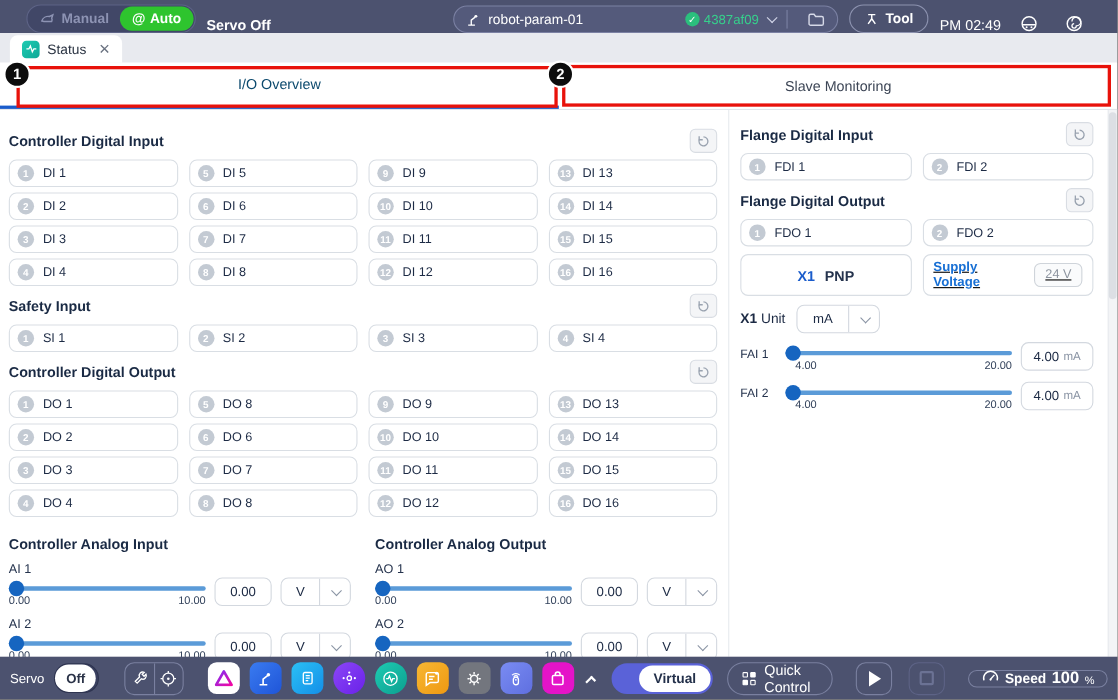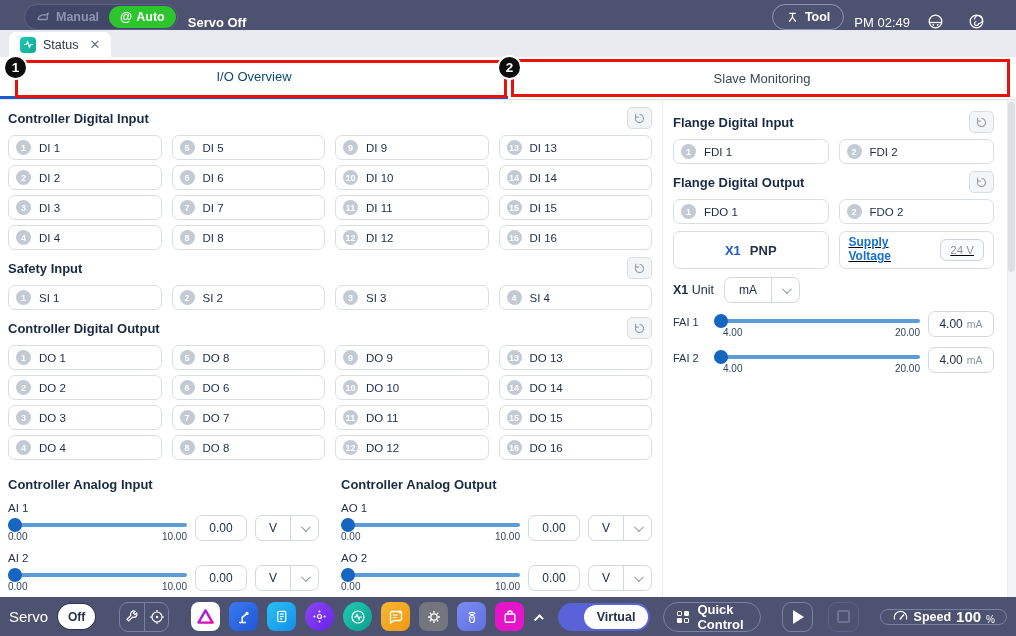--- a/index.html
+++ b/index.html
@@ -38,21 +38,21 @@
   .maintabs { height:43px; display:flex; background:#fff; border-bottom:1px solid #e2e5ea; }
   .maintab { flex:1; display:flex; align-items:center; justify-content:center; font-size:13px; color:#3d4656; }
   .maintab.active { color:#0c4a6e; border-bottom:3px solid #1a5ccb; }
 
   
   .ann-rect { position:absolute; border:3px solid #e8120b; z-index:40; pointer-events:none; }
   .ann-badge { position:absolute; z-index:41; width:25px; height:25px; border-radius:50%; background:#0d0d0d; border:2px solid #fff; color:#fff; font-size:13.5px; font-weight:bold; display:flex; align-items:center; justify-content:center; }
 
   
   .content { position:absolute; top:100px; left:0; right:0; bottom:39px; display:flex; background:#fff; }
-  .col-left { width:662px; padding:0 10px 0 8px; }
+  .col-left { width:662px; padding:10px 10px 0 8px; }
   .v-div { width:1px; background:#e7eaee; }
   .col-right { flex:1; padding:4px 22px 0 10px; }
   .scroll-track { position:absolute; right:0; top:0; bottom:0; width:9px; background:#f3f4f6; border-left:1px solid #e8eaee; }
   .scroll-thumb { position:absolute; right:1px; top:2px; width:7px; height:170px; background:#dcdfe4; border-radius:4px; }
 
   .sec-head { display:flex; align-items:center; justify-content:space-between; margin:7px 0 6px; height:22px; }
   .sec-title { font-size:13px; font-weight:bold; color:#1a2a44; }
   .reset-btn { width:25px; height:22px; background:#f4f5f7; border:1px solid #d9dde3; border-radius:5px; display:flex; align-items:center; justify-content:center; }
 
   .io-grid { display:grid; grid-template-columns:repeat(4,1fr); gap:5px 10px; }
@@ -86,33 +86,33 @@
 
   .unit-row { display:flex; align-items:center; gap:10px; margin:8px 0 8px; font-size:12.5px; color:#1c2a44; }
   .unit-row b { font-weight:bold; }
   .fai-block { display:flex; align-items:flex-start; gap:8px; margin-bottom:6px; }
   .fai-name { font-size:11px; color:#25334d; width:33px; padding-top:5px; white-space:nowrap; }
   .fai-value { width:66px; height:26px; border:1px solid #d3d8df; border-radius:7px; display:flex; align-items:center; justify-content:center; gap:4px; font-size:12px; color:#1c2a44; background:#fff; }
   .fai-unit { color:#8a94a4; font-size:10.5px; }
 
   
   .bottombar { position:absolute; left:0; right:0; bottom:0; height:39px; background:#4c526f; display:flex; align-items:center; padding:0 9px; gap:9px; color:#fff; }
-  .servo-label { font-size:15px; }
+  .servo-label { font-size:12px; }
   .servo-toggle { width:58px; height:27px; border-radius:14px; background:#3a4060; border:1px solid #2e3450; position:relative; }
   .servo-knob { position:absolute; left:0; top:0; width:37px; height:25px; background:#fff; border-radius:13px; display:flex; align-items:center; justify-content:center; font-size:12px; font-weight:bold; color:#2b3348; }
   .tool-group { display:flex; border:1px solid #7a80a0; border-radius:9px; height:30px; margin-left:14px; overflow:hidden; }
   .tool-seg { width:37px; display:flex; align-items:center; justify-content:center; }
   .tool-seg + .tool-seg { border-left:1px solid #7a80a0; }
   .app-icons { display:flex; gap:9px; margin-left:13px; align-items:center; }
   .app { width:29px; height:29px; border-radius:8px; display:flex; align-items:center; justify-content:center; }
   .app.circle { border-radius:50%; }
   .chev-up { display:inline-block; width:8px; height:8px; border-right:2px solid #fff; border-bottom:2px solid #fff; transform:rotate(-135deg) translateY(-3px); margin:0 5px; }
   .virtual-toggle { height:28px; border-radius:14px; background:#5a62d8; display:flex; align-items:center; justify-content:flex-end; padding:2px; min-width:92px; }
   .virtual-knob { background:#fff; color:#23304a; border-radius:12px; height:24px; display:flex; align-items:center; padding:0 13px; font-size:12.5px; font-weight:bold; }
-  .qc-btn { height:30px; border:1px solid #7a80a0; border-radius:15px; display:flex; align-items:center; gap:8px; padding:0 13px; font-size:13px; font-weight:bold; margin-left:4px; }
+  .qc-btn { height:30px; border:1px solid #7a80a0; border-radius:15px; display:flex; align-items:center; gap:8px; padding:0 13px; font-size:13px; font-weight:normal; margin-left:4px; }
   .qc-ico { display:grid; grid-template-columns:5px 5px; grid-gap:2px; }
   .qc-ico span { width:5px; height:5px; border:1.2px solid #fff; border-radius:1px; }
   .qc-ico span:nth-child(2), .qc-ico span:nth-child(3){ background:#fff; }
   .play-btn { width:46px; height:30px; border:1px solid #7a80a0; border-radius:9px; display:flex; align-items:center; justify-content:center; margin-left:12px; }
   .play-tri { width:0; height:0; border-left:11px solid #fff; border-top:7px solid transparent; border-bottom:7px solid transparent; margin-left:2px; }
   .stop-btn { width:46px; height:30px; border:1px solid #5d6386; border-radius:9px; display:flex; align-items:center; justify-content:center; margin-left:6px; }
   .stop-sq { width:13px; height:13px; border:2px solid #6b7294; border-radius:2px; }
   .speed-pill { height:16px; border:1px solid #7a80a0; border-radius:15px; display:flex; align-items:center; gap:5px; padding:0 11px; margin-left:12px; white-space:nowrap; }
   .speed-word { font-size:12.5px; font-weight:bold; }
   .speed-num { font-size:15px; font-weight:bold; }
@@ -134,20 +134,40 @@
         <span>Manual</span>
       </div>
       <div class="mode-auto">
         <span>@</span>
         <span>Auto</span>
       </div>
     </div>
     <div class="servo-status">Servo Off</div>
     <div class="spacer"></div>
 
+    <div class="param-group">
+      <span>
+        <svg width="14" height="14" viewBox="0 0 16 16">
+            <path d="M3 13.5h7M6.2 13.5V8.4l4-3.2" fill="none" stroke="#fff" stroke-width="1.4"></path>
+            <circle cx="11" cy="4.4" r="1.5" fill="#fff"></circle>
+          </svg>
+      </span>
+      <span class="param-name">robot-param-01</span>
+      <span class="hash">
+        <span class="check-circle">✓</span>
+        <span>4387af09</span>
+      </span>
+      <span class="chev"></span>
+      <span class="divider-v"></span>
+      <span class="icon-pad">
+        <svg width="16" height="14" viewBox="0 0 16 14">
+            <path d="M1.5 3.5A1.5 1.5 0 0 1 3 2h3l1.5 2H13a1.5 1.5 0 0 1 1.5 1.5v5A1.5 1.5 0 0 1 13 12H3a1.5 1.5 0 0 1-1.5-1.5z" fill="none" stroke="#d6d9e8" stroke-width="1.3"></path>
+          </svg>
+      </span>
+    </div>
 
     <div class="tool-btn">
       <span>
         <svg width="13" height="13" viewBox="0 0 14 14">
             <path d="M3.5 2.5h7M7 2.5v4M7 6.5l-3.5 5M7 6.5l3.5 5" fill="none" stroke="#fff" stroke-width="1.4"></path>
           </svg>
       </span>
       <span>Tool</span>
     </div>
 

